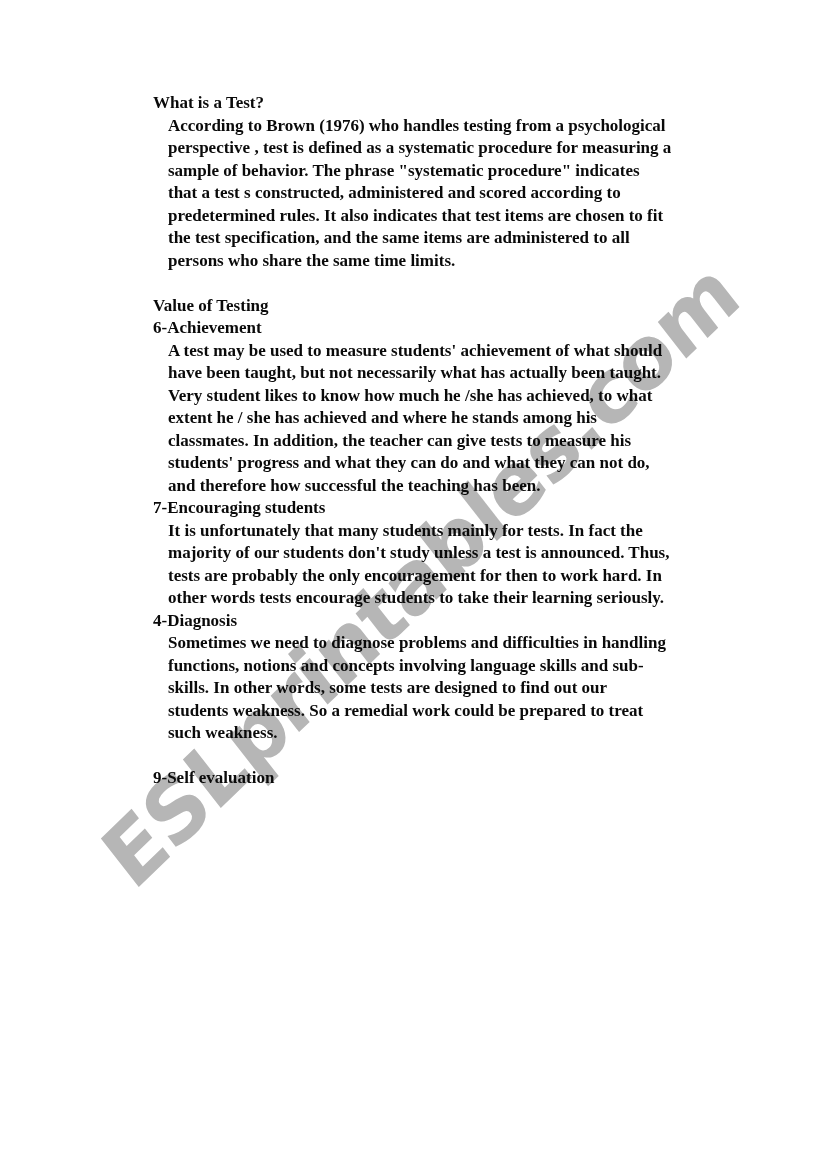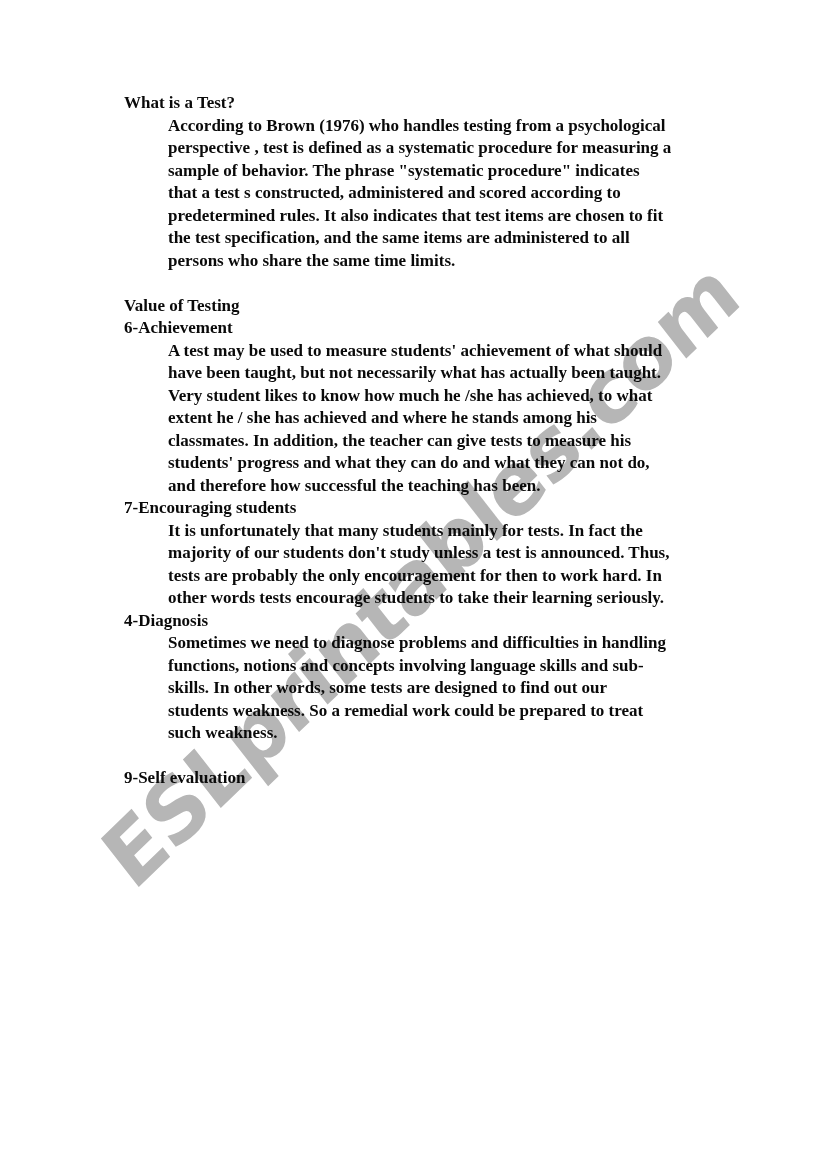--- a/index.html
+++ b/index.html
@@ -40,20 +40,21 @@
     top: 92px;
     width: 592px;
     z-index: 1;
     color: #0a0a0a;
     font-weight: bold;
     font-size: 17px;
     line-height: 22.5px;
   }
   .heading {
     white-space: pre-line;
+    margin-left: 29px;
   }
   .para {
     white-space: pre-line;
     margin-left: 44px;
   }
   .gap {
     height: 22.5px;
   }
 </style>
 </head>

